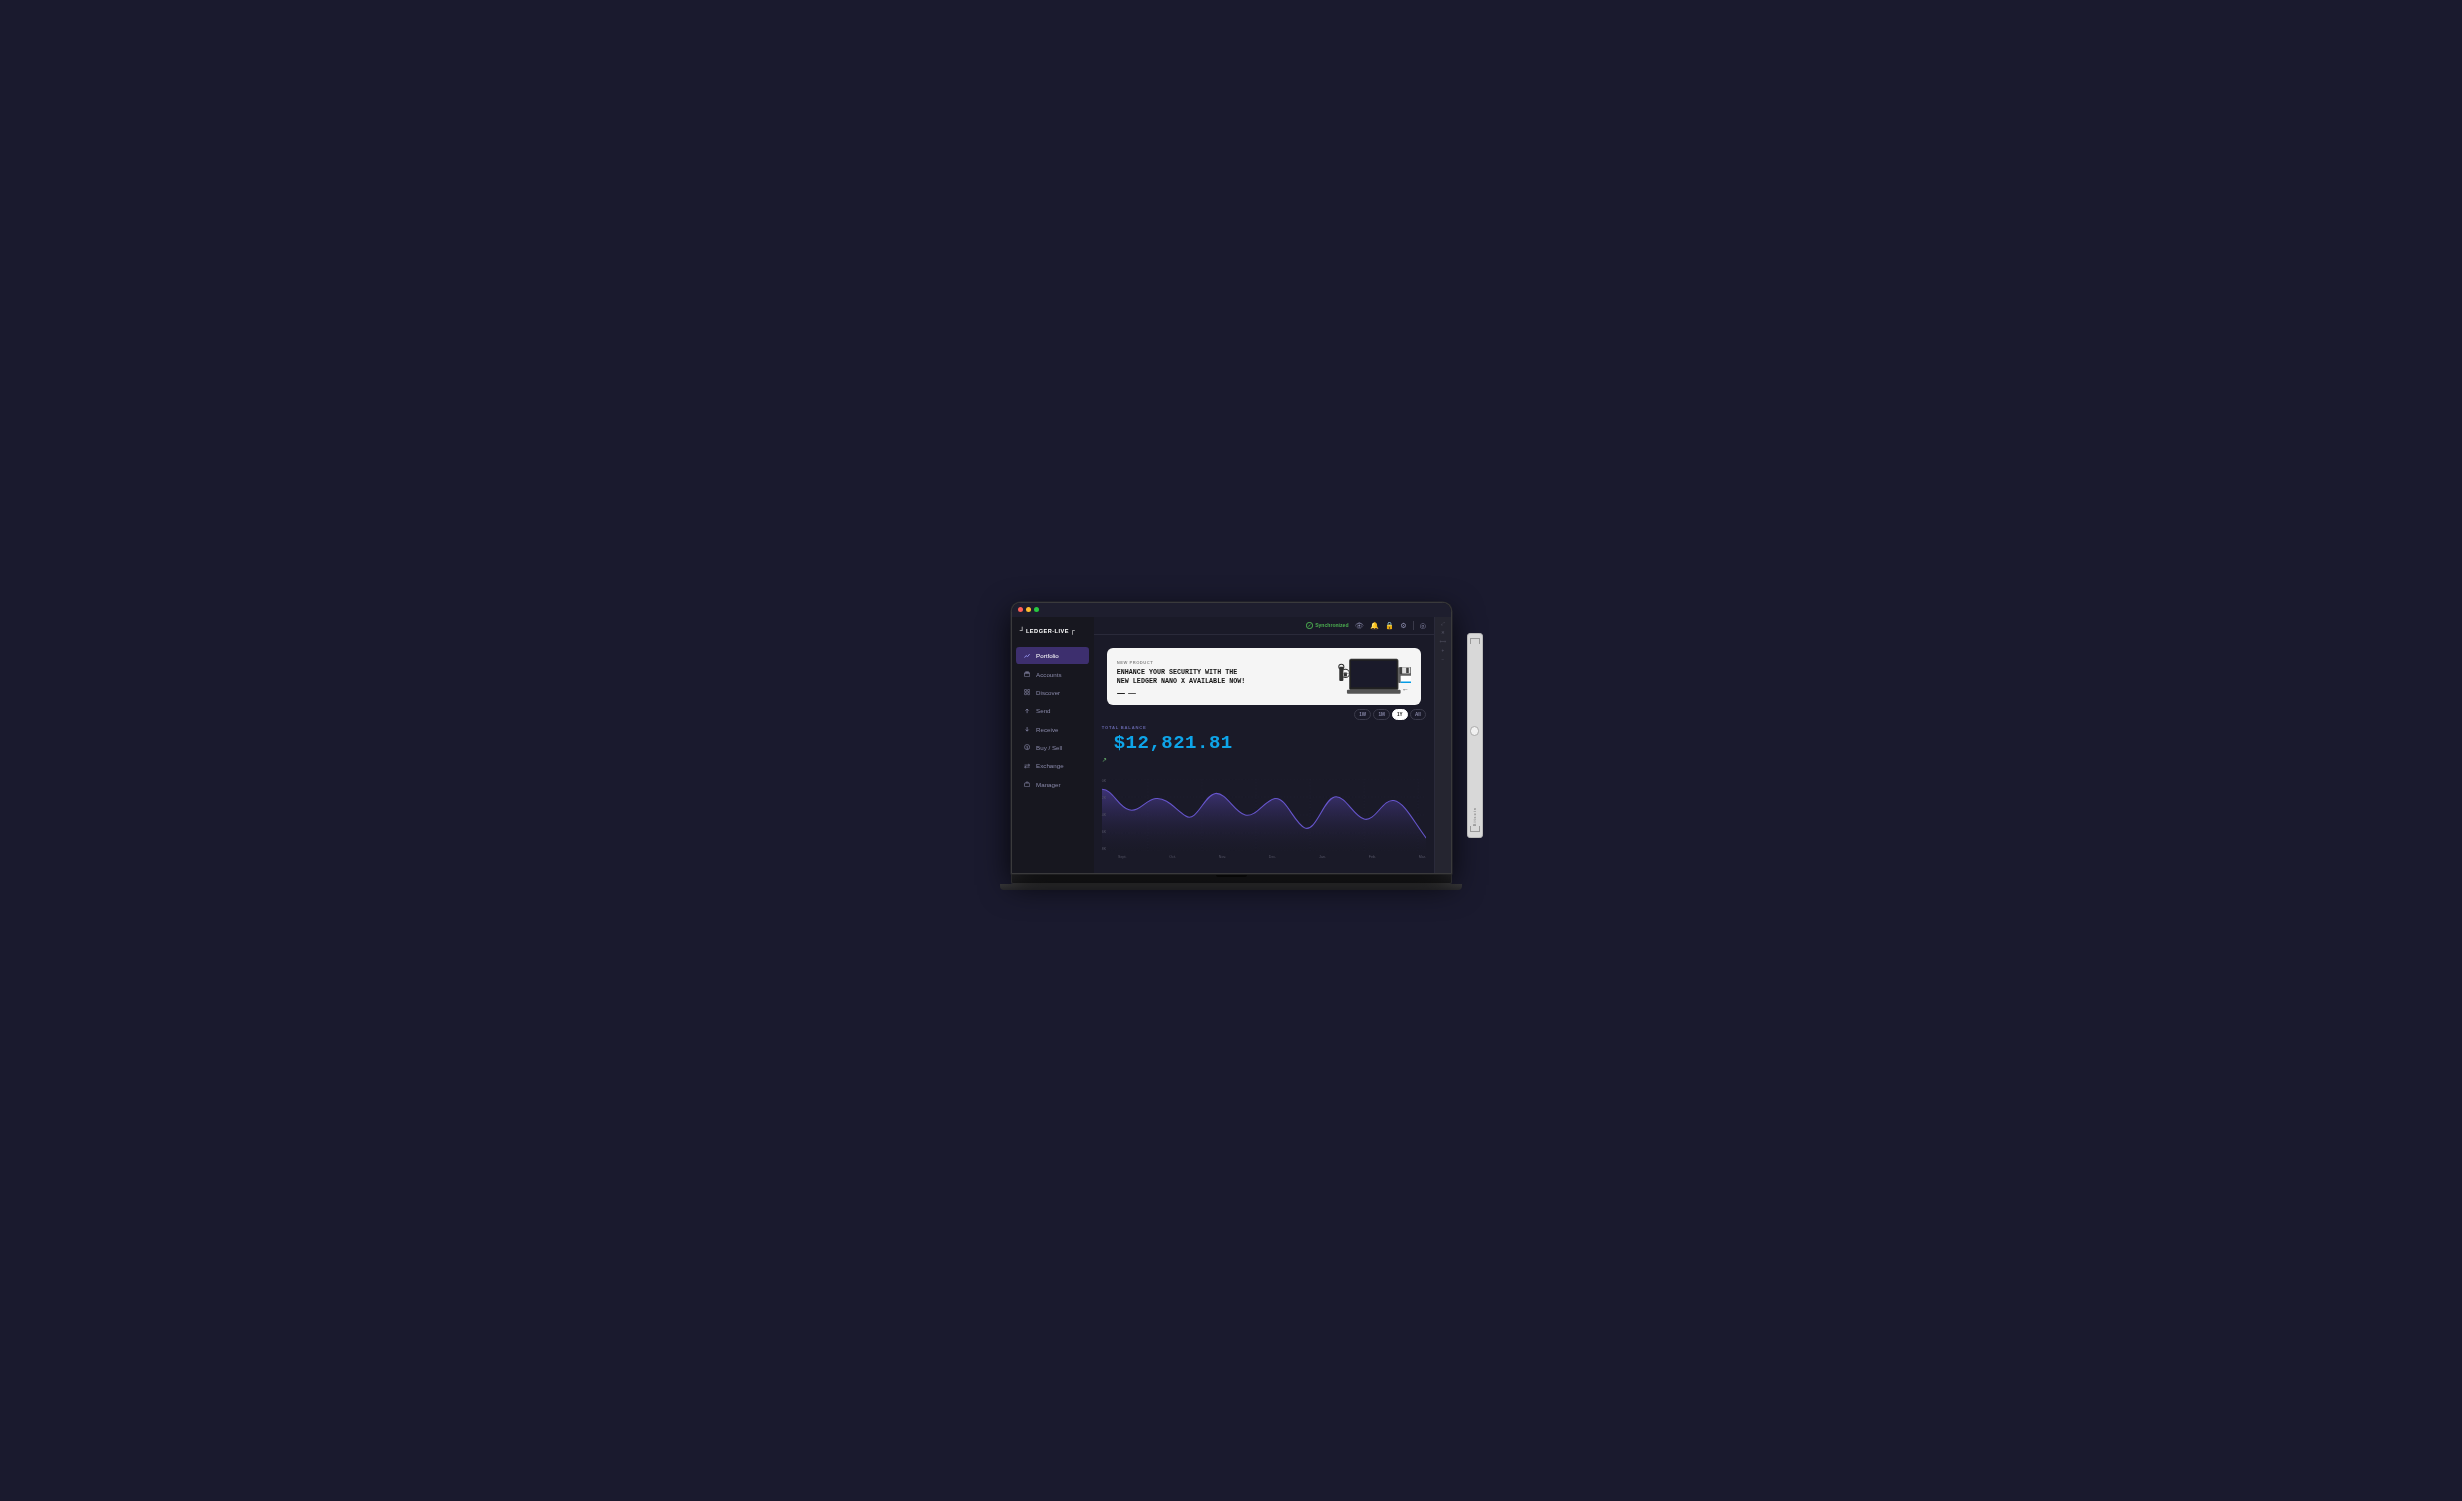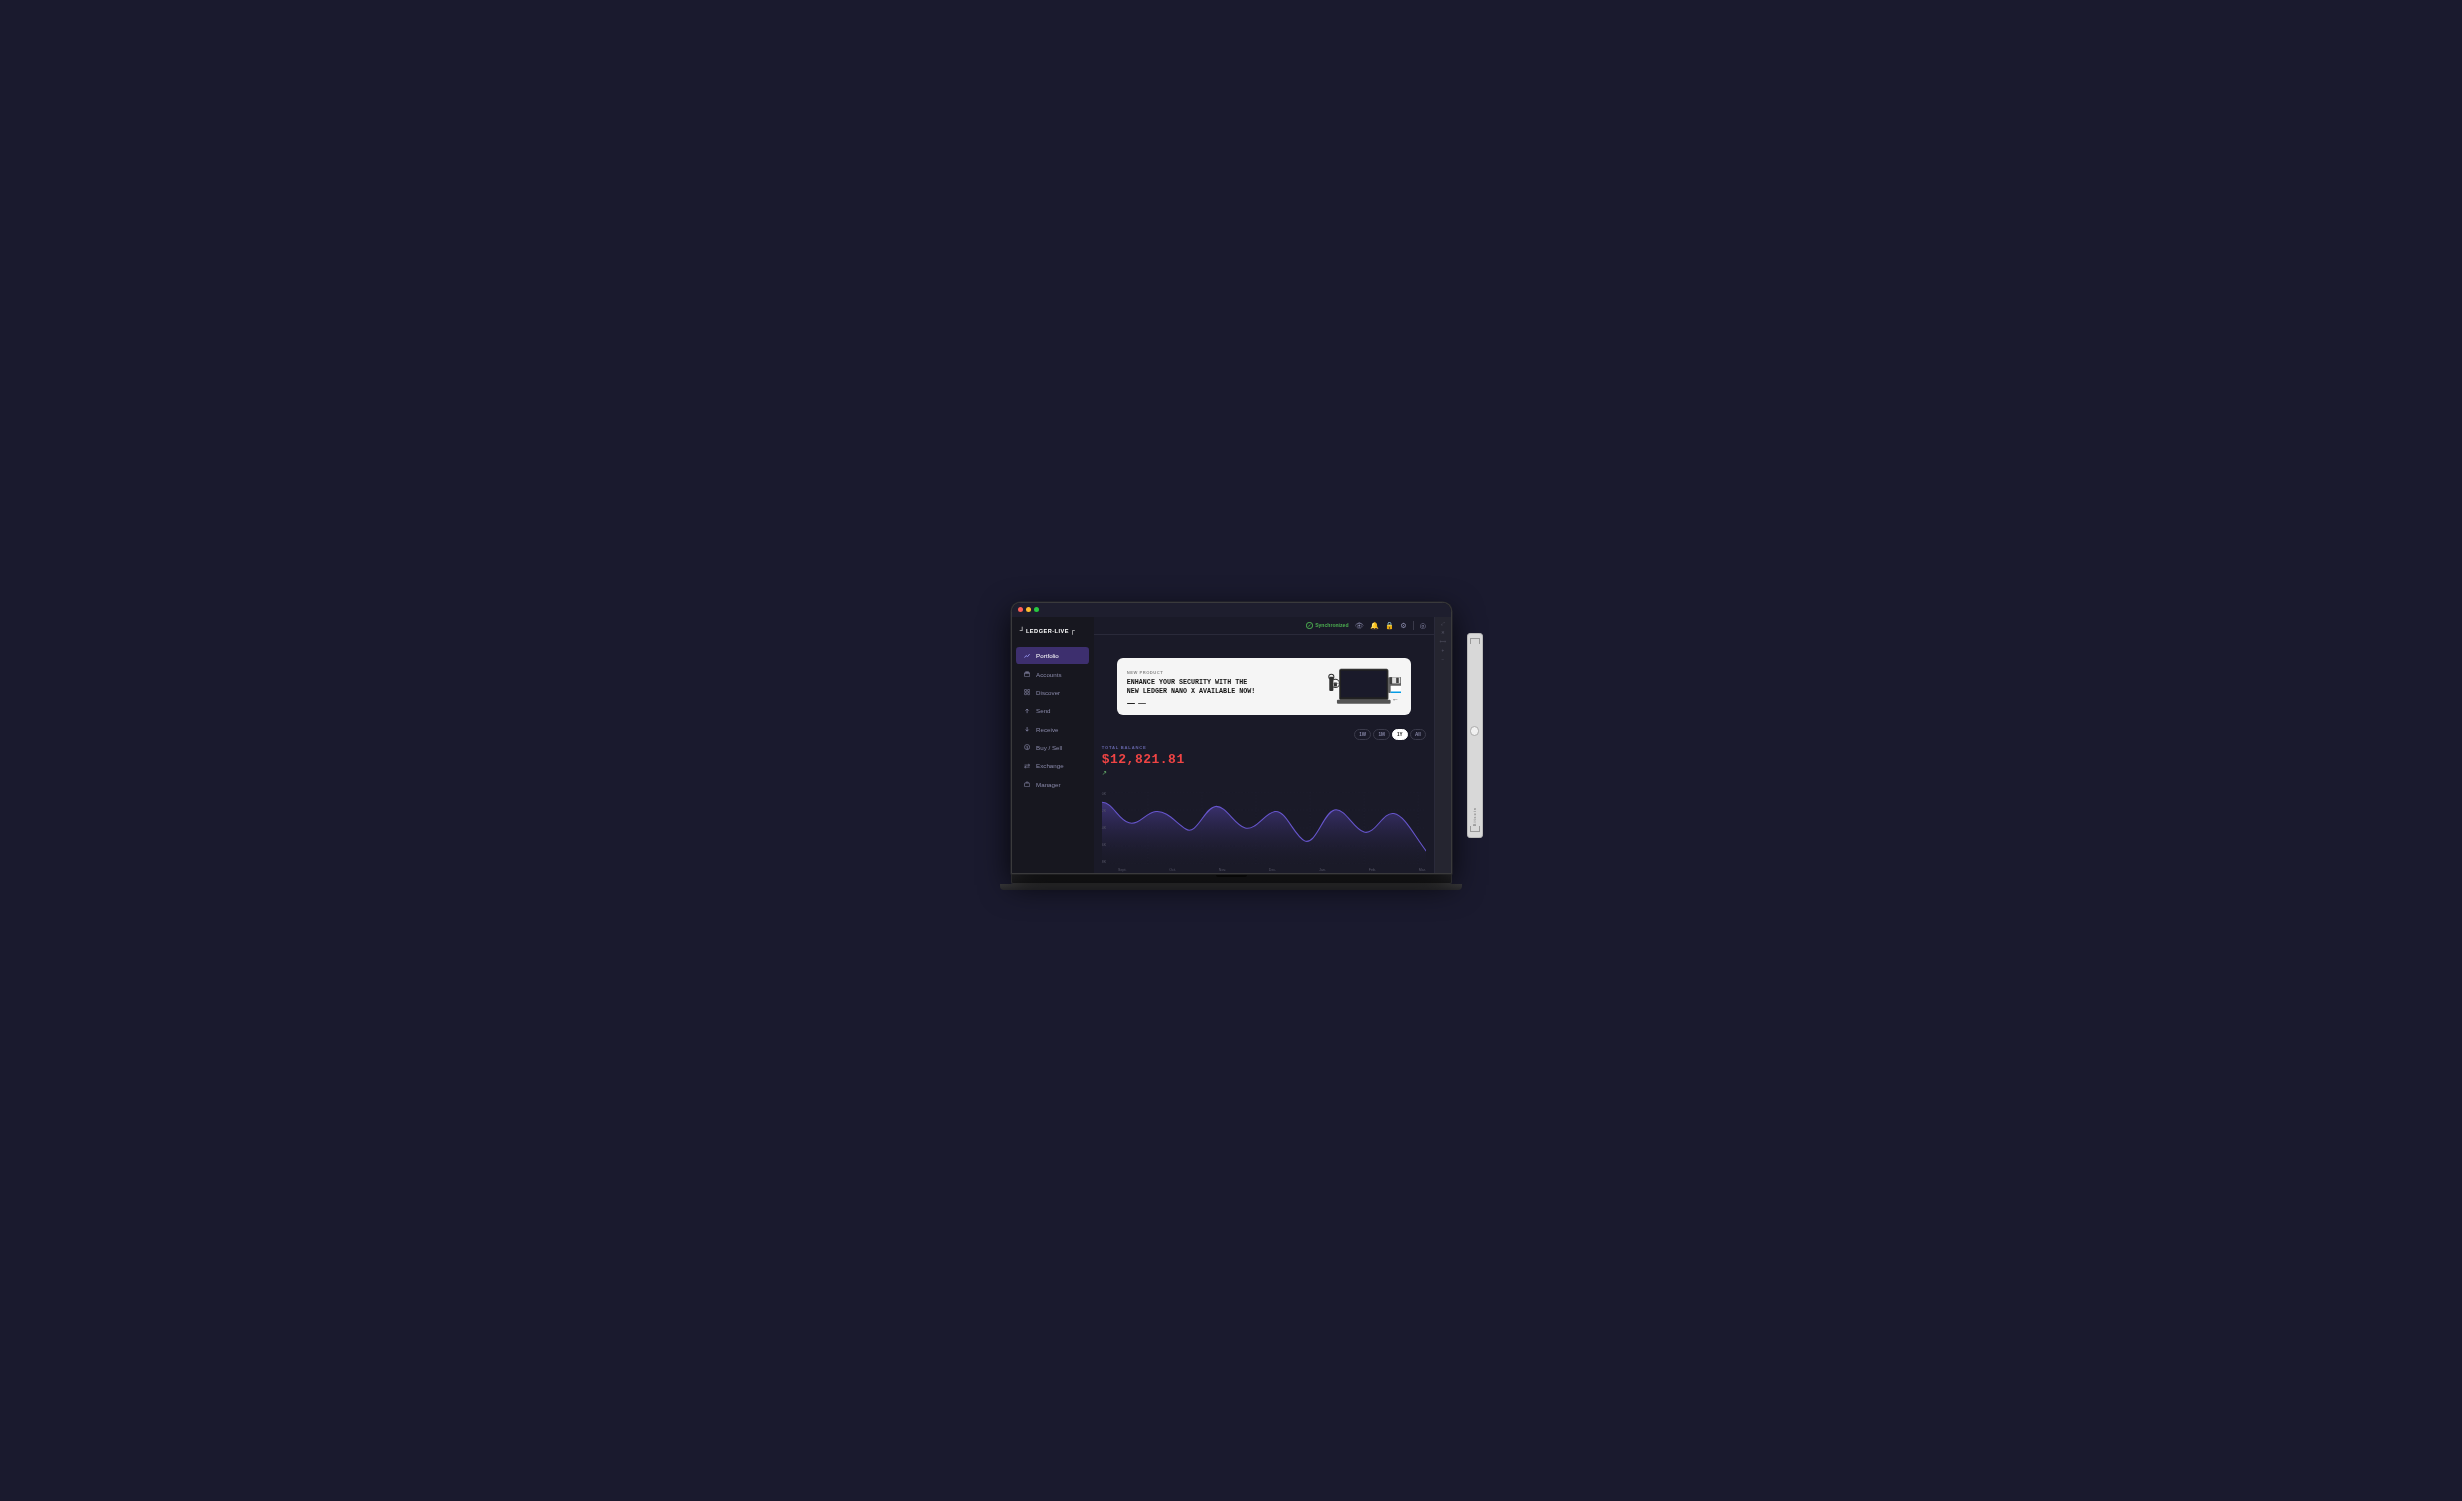--- a/index.html
+++ b/index.html
@@ -174,21 +174,21 @@
 
     .header-divider {
       width: 0.5px;
       height: 8.2px;
       background: #3a3a4a;
     }
 
     
     .banner {
       background: #f5f5f5;
-      margin: 23px;
+      margin: 13px;
       border-radius: 6px;
       padding: 8.2px 10.3px;
       display: flex;
       align-items: center;
       justify-content: space-between;
       position: relative;
       min-height: 51px;
       flex-shrink: 0;
     }
 
@@ -256,26 +256,27 @@
 
     .balance-label {
       font-size: 4.1px;
       color: #6666aa;
       font-weight: 600;
       letter-spacing: 0.8px;
       margin-bottom: 2.1px;
     }
 
     .balance-amount {
-      font-size: 13px;
+      font-size: 19px;
       font-weight: 700;
-      color: #ef4444;
+      color: #0ea5e9;
       font-family: 'Courier New', monospace;
       letter-spacing: 0.5px;
       margin-bottom: 2.1px;
+      margin-left: 12px;
     }
 
     .balance-up {
       color: #6cbb70;
       font-size: 6.2px;
       margin-bottom: 4.1px;
     }
 
     .time-buttons {
       display: flex;

